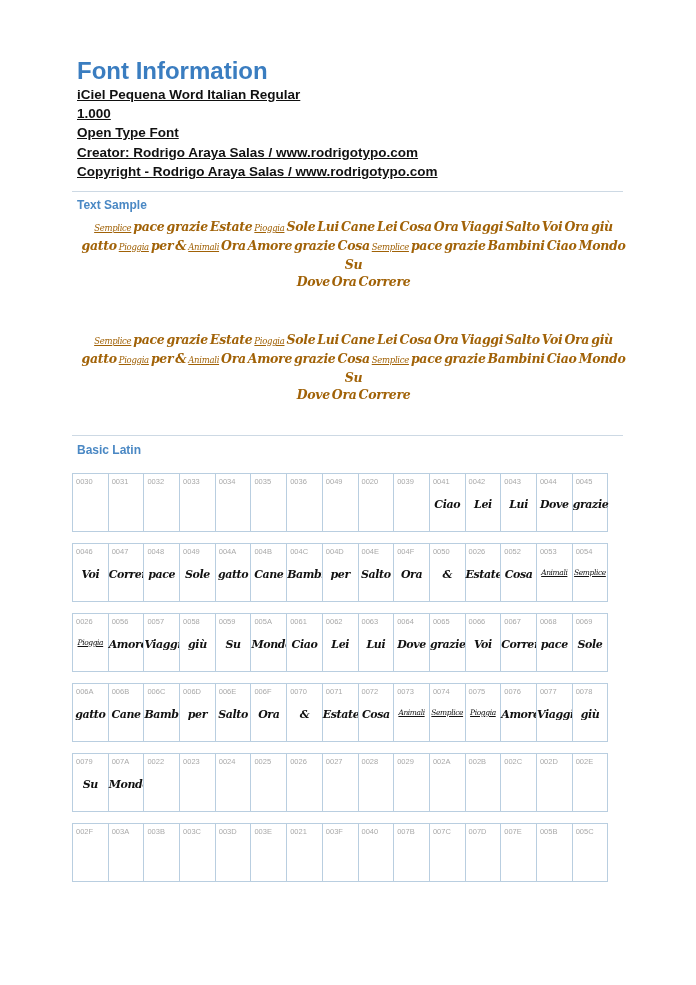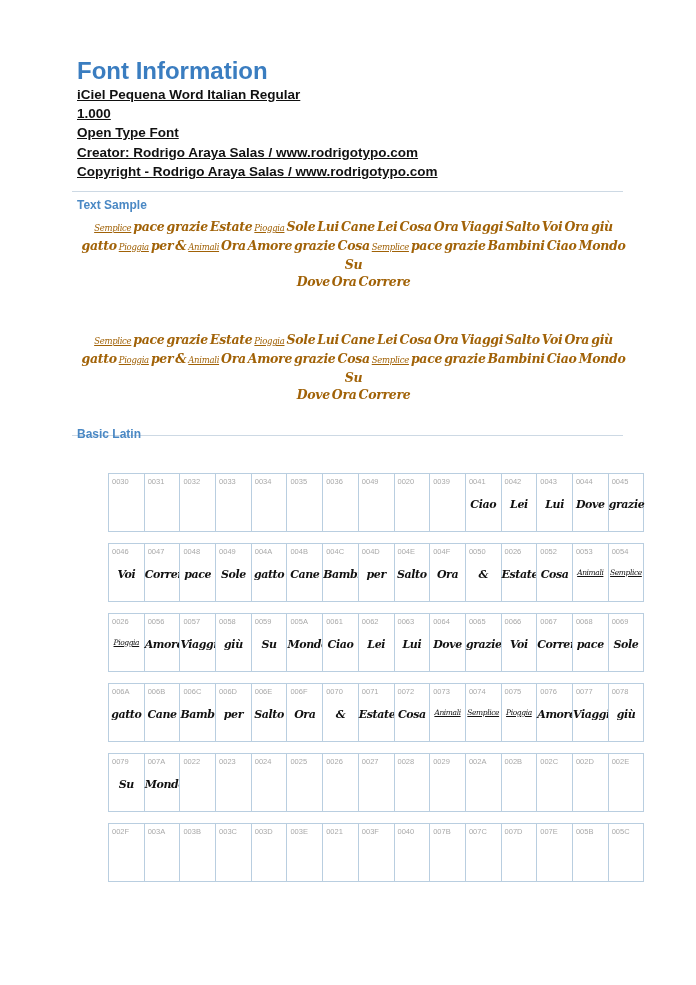--- a/index.html
+++ b/index.html
@@ -9,21 +9,21 @@
     .info { position: absolute; left: 77px; top: 85px; font-size: 13.5px; font-weight: bold; line-height: 19.2px; color: #111; text-decoration: underline; }
     .info div { white-space: nowrap; }
     .divider { position: absolute; left: 72px; width: 551px; height: 1px; background: #cdd9e4; }
     .section-title { position: absolute; left: 77px; font-size: 12px; font-weight: bold; color: #4a88c4; text-align: right; }
     .sample { position: absolute; left: 72px; width: 551px; text-align: center;
       font-family: "DejaVu Serif", serif; font-style: italic; font-weight: bold;
       font-size: 12.5px; line-height: 17px; color: #a16207; letter-spacing: -0.3px; margin-left: 6px; }
     .sample .w { display: inline-block; margin: 0 1px; border-bottom: 0px; }
     .sample .w.small { font-size: 8.5px; font-weight: normal; text-decoration: underline; }
     .grid { position: absolute; left: 72px; top: 473px; }
-    .row { display: flex; height: 70px; margin-left: 36px; }
+    .row { display: flex; height: 70px; }
     .cell { width: 36.7px; height: 58.6px; box-sizing: border-box; border: 1px solid #b9cee0;
       margin-right: -1px; margin-bottom: -1px; position: relative; background: #fff; }
     .cell .code { position: absolute; left: 3px; top: 3px; font-size: 7.5px; color: #a9a9a9; }
     .cell .glyph { position: absolute; left: 0; right: 0; top: 24px; text-align: center;
       font-family: "DejaVu Serif", serif; font-style: italic; font-weight: bold; font-size: 11px;
       color: #111; white-space: nowrap; overflow: visible; letter-spacing: -0.4px; }
     .cell .glyph.small { font-size: 7.5px; font-weight: normal; text-decoration: underline; }
   </style>
 </head>
 <body>
@@ -45,21 +45,21 @@
     <div><span class="w">gatto</span><span class="w small">Pioggia</span><span class="w">per</span><span class="w">&amp;</span><span class="w small">Animali</span><span class="w">Ora</span><span class="w">Amore</span><span class="w">grazie</span><span class="w">Cosa</span><span class="w small">Semplice</span><span class="w">pace</span><span class="w">grazie</span><span class="w">Bambini</span><span class="w">Ciao</span><span class="w">Mondo</span><span class="w">Su</span></div>
     <div><span class="w">Dove</span><span class="w">Ora</span><span class="w">Correre</span></div>
   </div>
 <div class="sample" id="sample-1" style="top:331px;">
     <div><span class="w small">Semplice</span><span class="w">pace</span><span class="w">grazie</span><span class="w">Estate</span><span class="w small">Pioggia</span><span class="w">Sole</span><span class="w">Lui</span><span class="w">Cane</span><span class="w">Lei</span><span class="w">Cosa</span><span class="w">Ora</span><span class="w">Viaggi</span><span class="w">Salto</span><span class="w">Voi</span><span class="w">Ora</span><span class="w">giù</span></div>
     <div><span class="w">gatto</span><span class="w small">Pioggia</span><span class="w">per</span><span class="w">&amp;</span><span class="w small">Animali</span><span class="w">Ora</span><span class="w">Amore</span><span class="w">grazie</span><span class="w">Cosa</span><span class="w small">Semplice</span><span class="w">pace</span><span class="w">grazie</span><span class="w">Bambini</span><span class="w">Ciao</span><span class="w">Mondo</span><span class="w">Su</span></div>
     <div><span class="w">Dove</span><span class="w">Ora</span><span class="w">Correre</span></div>
   </div>
 
 <div class="divider" style="top:435px;"></div>
-<div class="section-title" style="top:427px;">Basic Latin</div>
+<div class="section-title" style="top:443px;">Basic Latin</div>
 
 <div class="grid" id="glyph-grid">
     <div class="row">
       <div class="cell">
         <span class="code">0030</span>
       </div>
       <div class="cell">
         <span class="code">0031</span>
       </div>
       <div class="cell">

